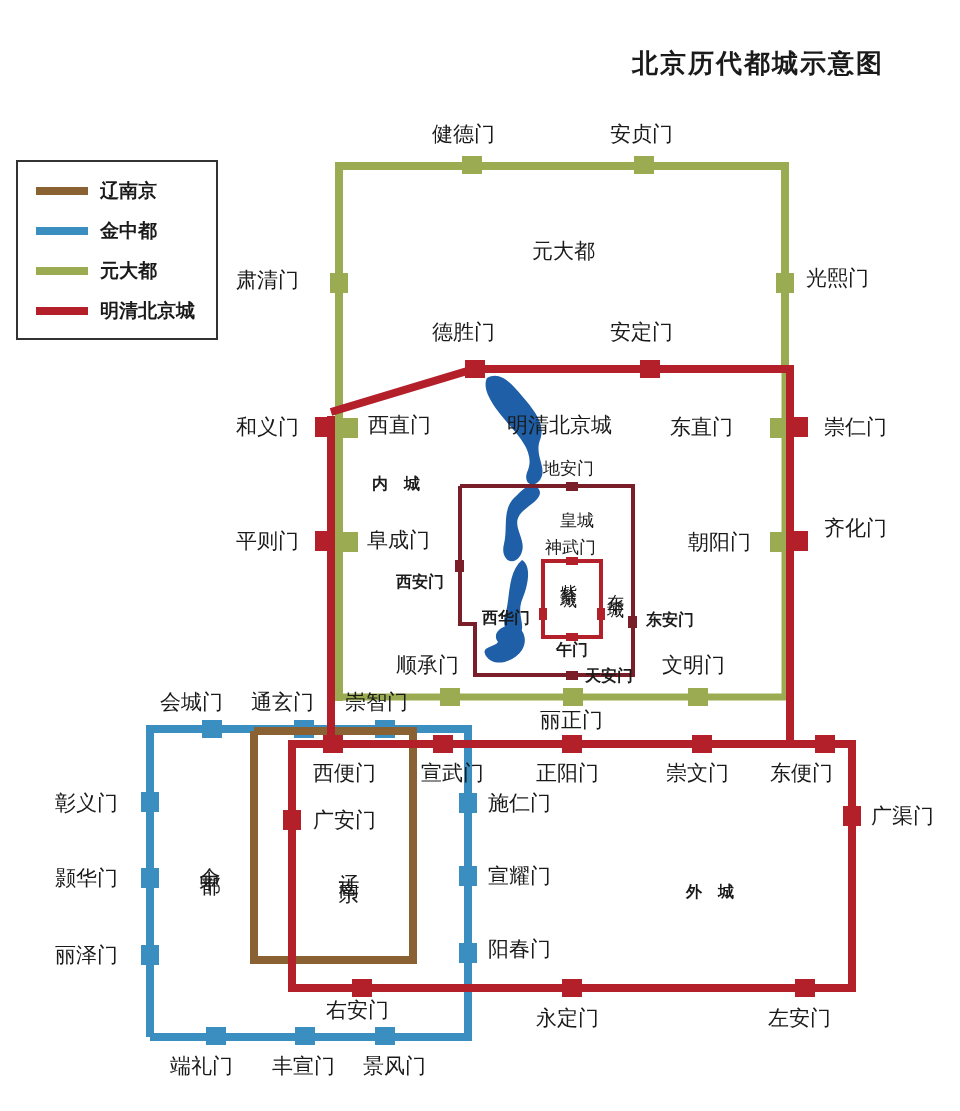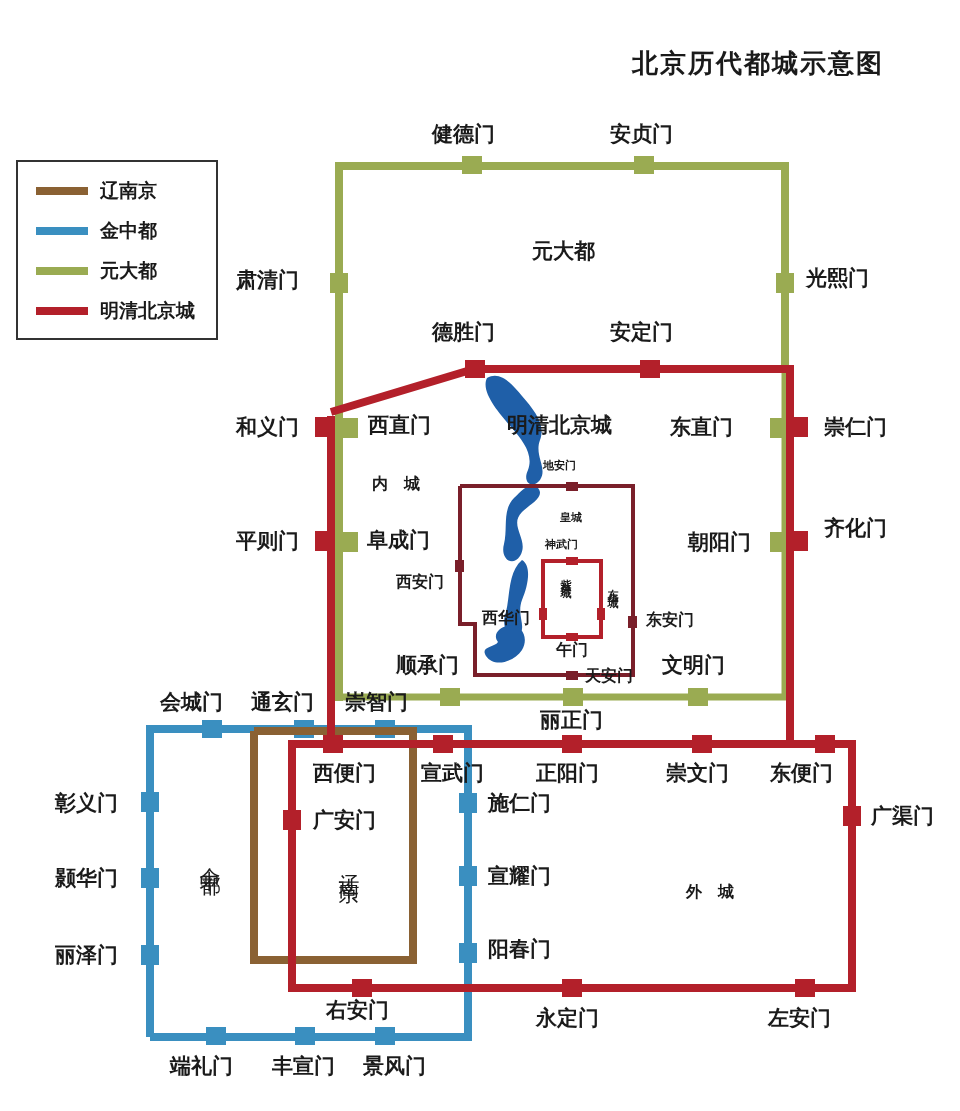--- a/index.html
+++ b/index.html
@@ -4,24 +4,24 @@
 <style>
   html, body { margin: 0; padding: 0; background: #ffffff; }
   body { width: 960px; height: 1111px; position: relative; overflow: hidden;
          font-family: "DejaVu Sans", "Liberation Sans", sans-serif; color: #111; }
   #map { position: absolute; left: 0; top: 0; width: 960px; height: 1111px; }
   .title { position: absolute; left: 632px; top: 46px; font-size: 26px; font-weight: bold; letter-spacing: 2px; color: #1a1a1a; }
   .legend { position: absolute; left: 16px; top: 160px; width: 202px; height: 180px; border: 2px solid #333; background: #fff; box-sizing: border-box; }
   .legend-row { position: absolute; left: 18px; height: 30px; display: flex; align-items: center; }
   .legend-swatch { width: 52px; height: 8px; margin-right: 12px; }
   .legend-label { font-size: 19px; font-weight: bold; color: #1a1a1a; }
-  .lbl { position: absolute; font-weight: bold; color: #1a1a1a; white-space: nowrap; line-height: 1; }
+  .lbl { position: absolute; font-weight: normal; color: #1a1a1a; white-space: nowrap; line-height: 1; }
   .g { font-size: 21px; }
   .s { font-size: 16px; font-weight: bold; }
-  .m { font-size: 11px; }
+  .m { font-size: 17px; }
   .v { writing-mode: vertical-rl; letter-spacing: 4px; }
 </style>
 </head>
 <body>
 
 <svg id="map" viewBox="0 0 960 1111" xmlns="http://www.w3.org/2000/svg">
 
   <g fill="none" stroke="#9aab52" stroke-width="8">
     <polyline points="339,701 339,166 785,166 785,372"></polyline>
     <polyline points="339,697 785,697 785,372" stroke-width="7"></polyline>

